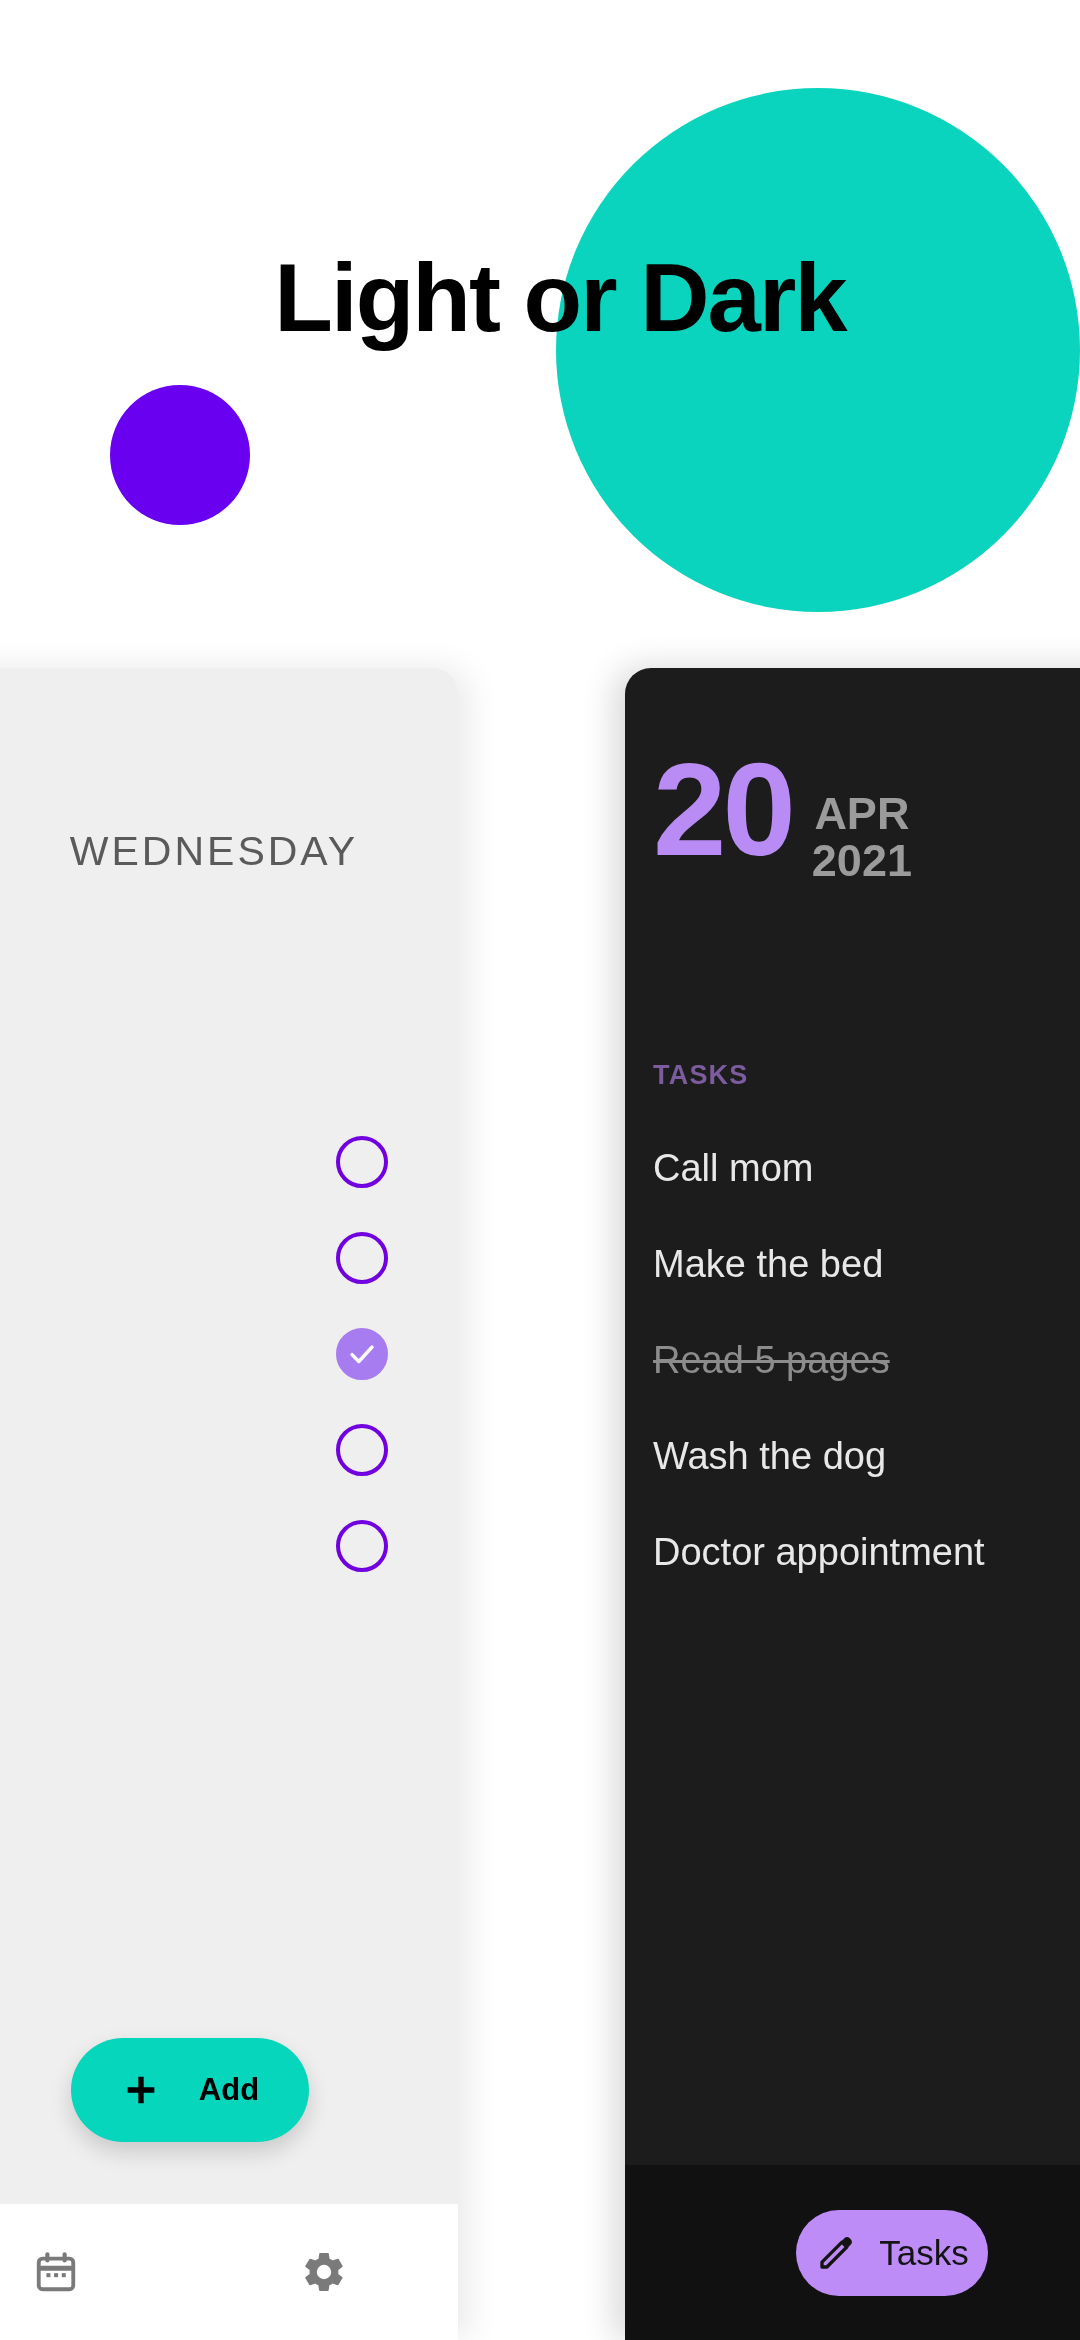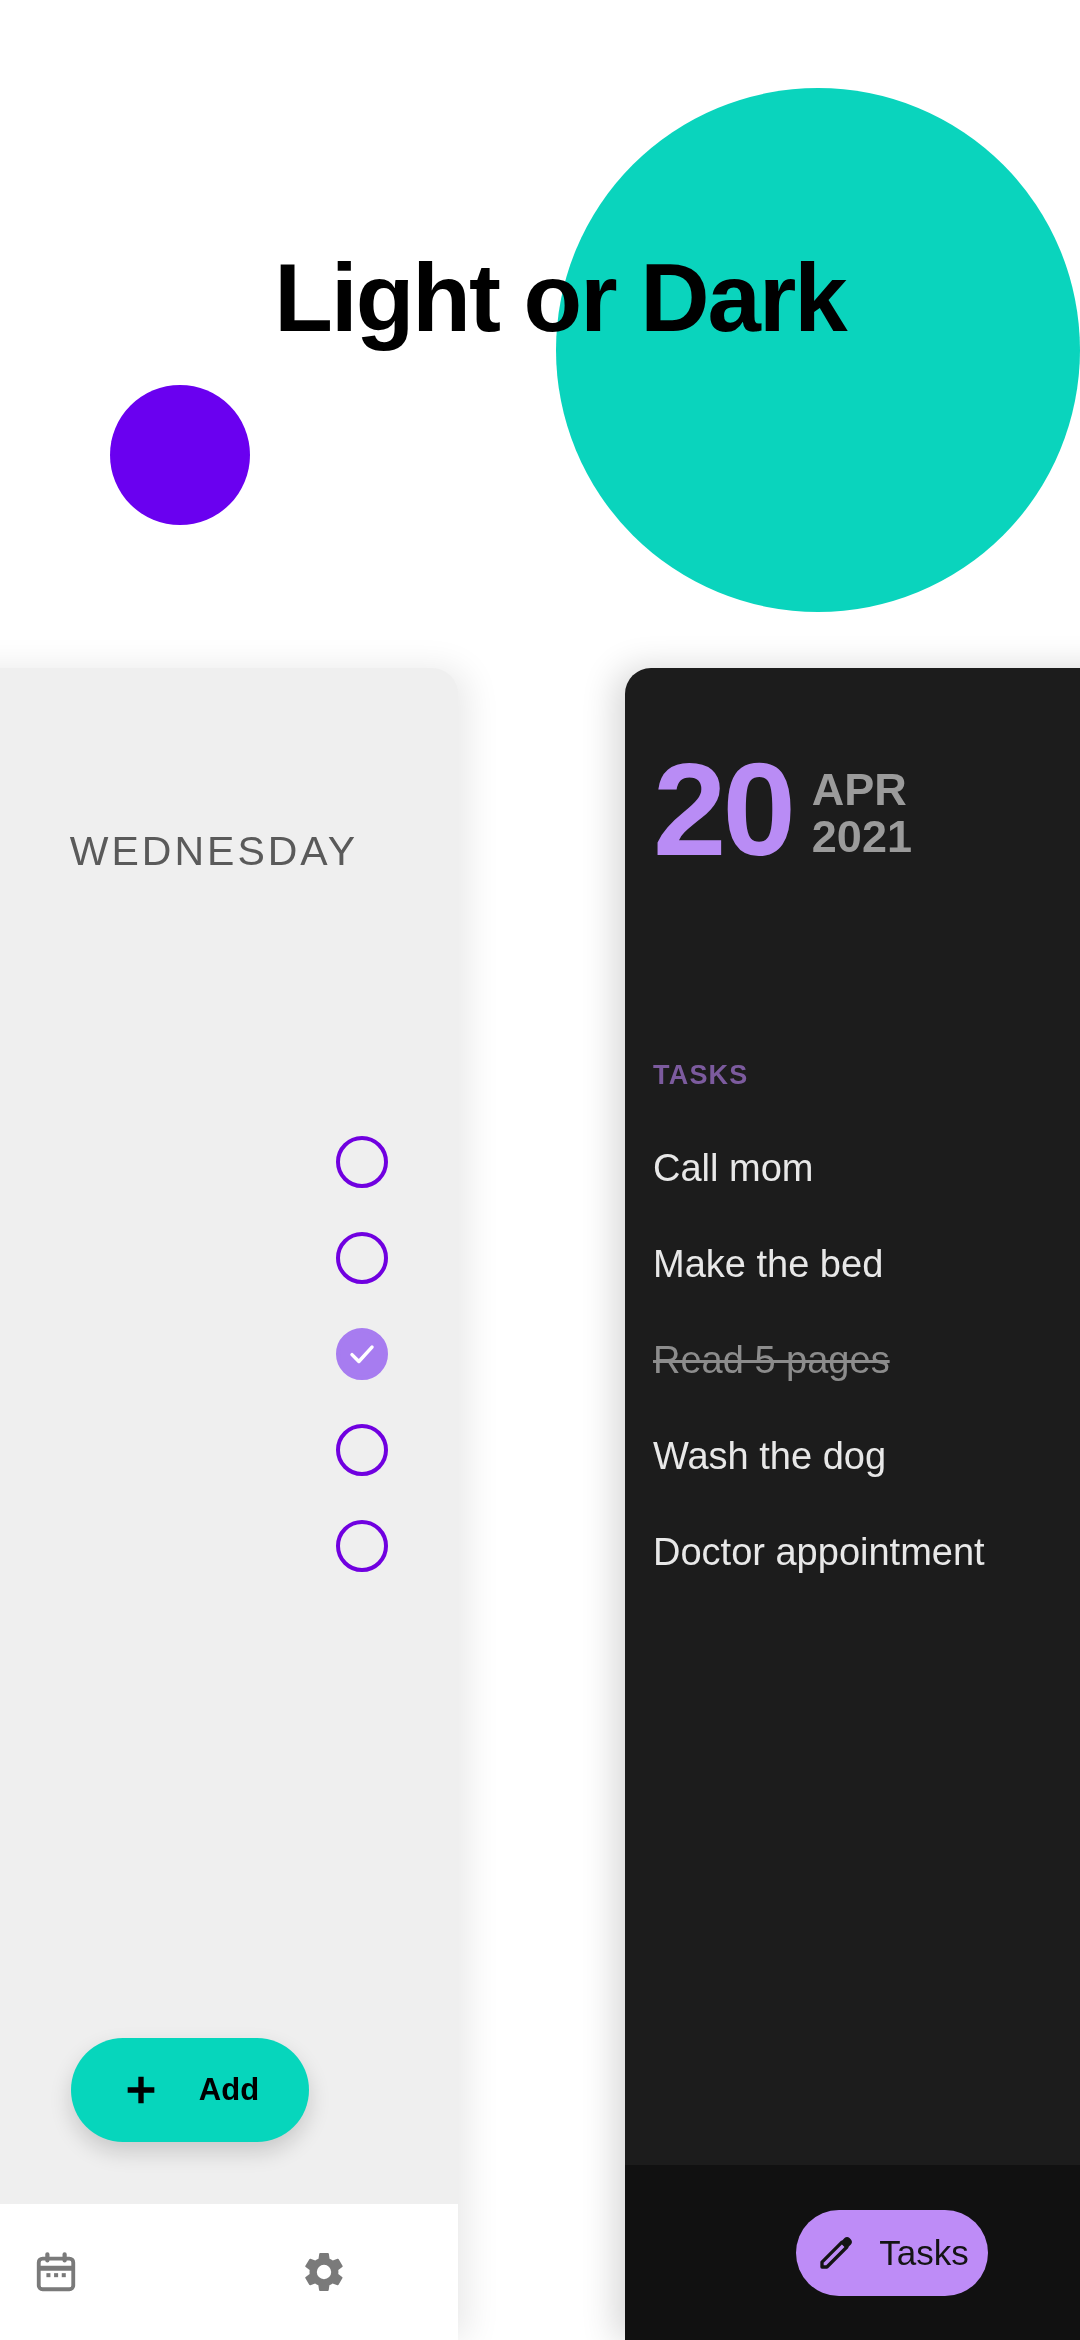--- a/index.html
+++ b/index.html
@@ -126,27 +126,27 @@
     background:#1c1c1c;
     border-radius:26px 26px 0 0;
     box-shadow:-10px 0 34px rgba(0,0,0,0.16);
     display:flex; flex-direction:column;
   }
   #dark-body { position:relative; flex:1 1 auto; padding:0 0 0 0; }
 
   #date-row {
     position:absolute;
     top:88px; left:28px;
-    display:flex; align-items:flex-start; gap:20px;
+    display:flex; align-items:flex-start; gap:20px;text-align:center;
   }
   #date-day {
     font-size:132px; font-weight:bold; line-height:0.82;
     color:#b98cf5; letter-spacing:-4px;
   }
-  #date-my { padding-top:10px; }
+  #date-my { padding-top:10px;margin-top:24px; }
   #date-month, #date-year {
     font-size:45px; font-weight:bold; color:#9b9b9b; line-height:1.05;
   }
 
   #tasks-label {
     position:absolute;
     top:392px; left:28px;
     font-size:27px; font-weight:bold;
     letter-spacing:1.2px;
     color:#7c5b9e;

